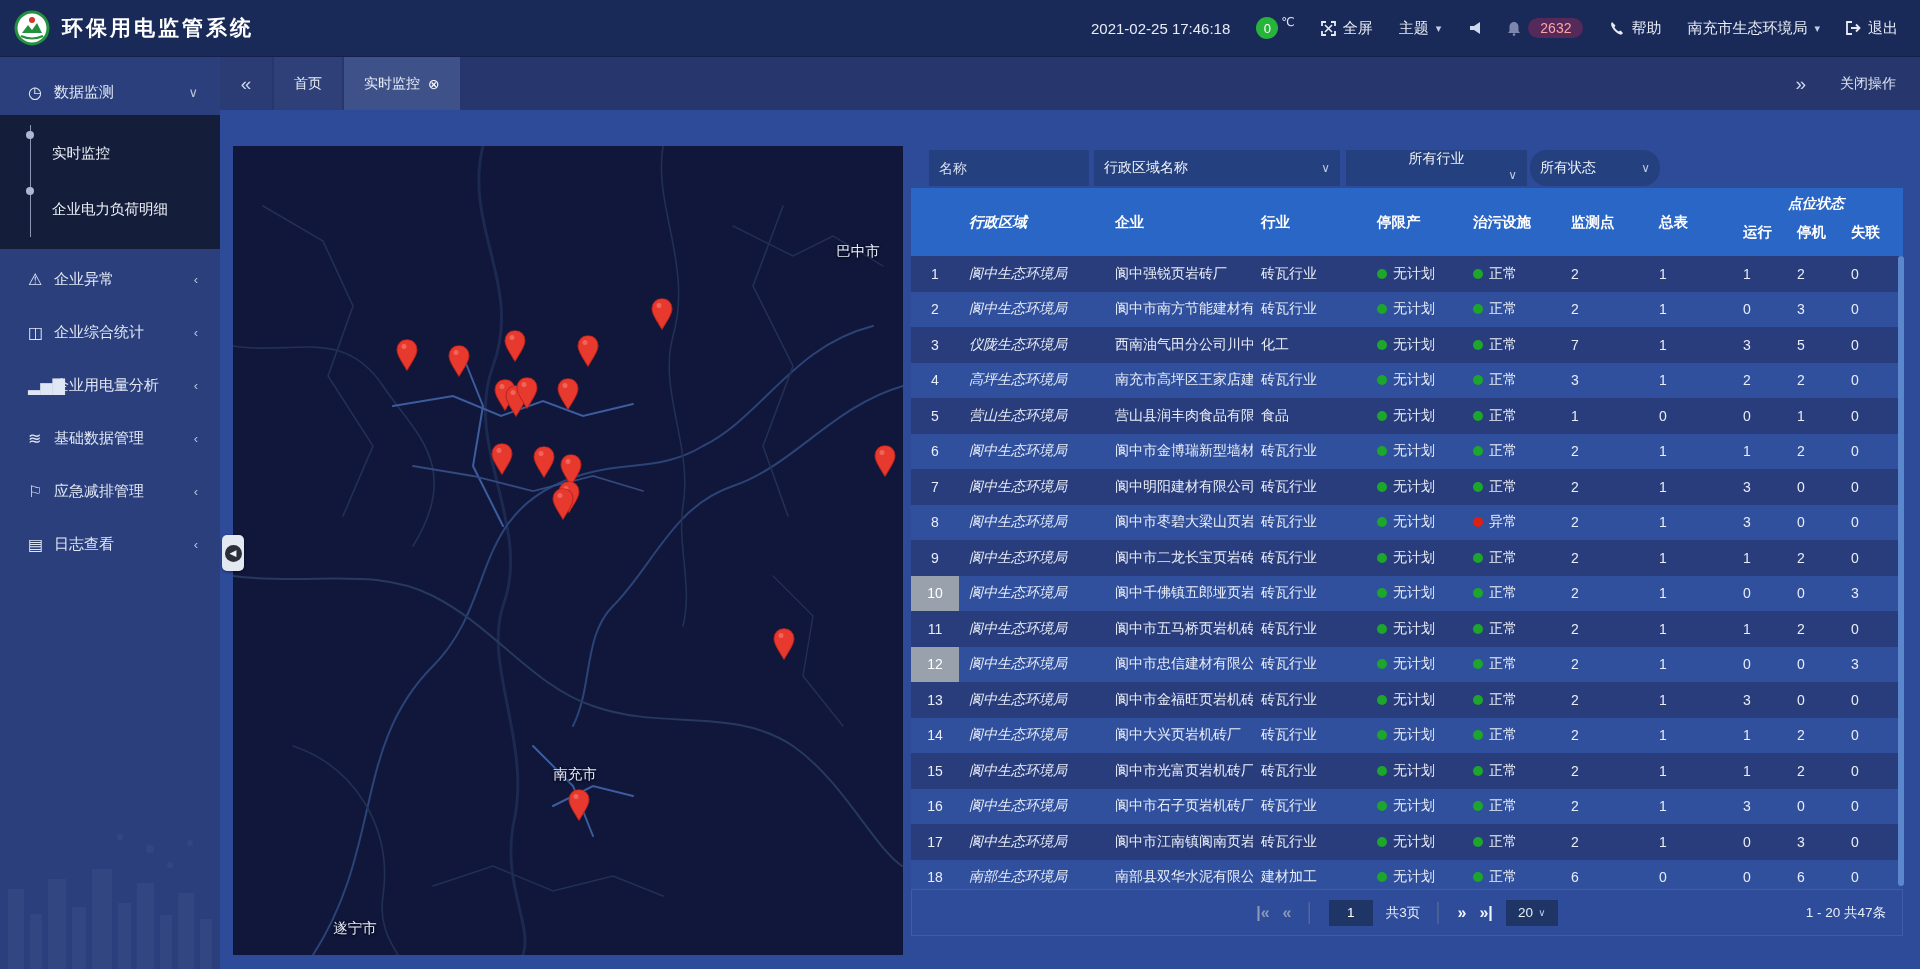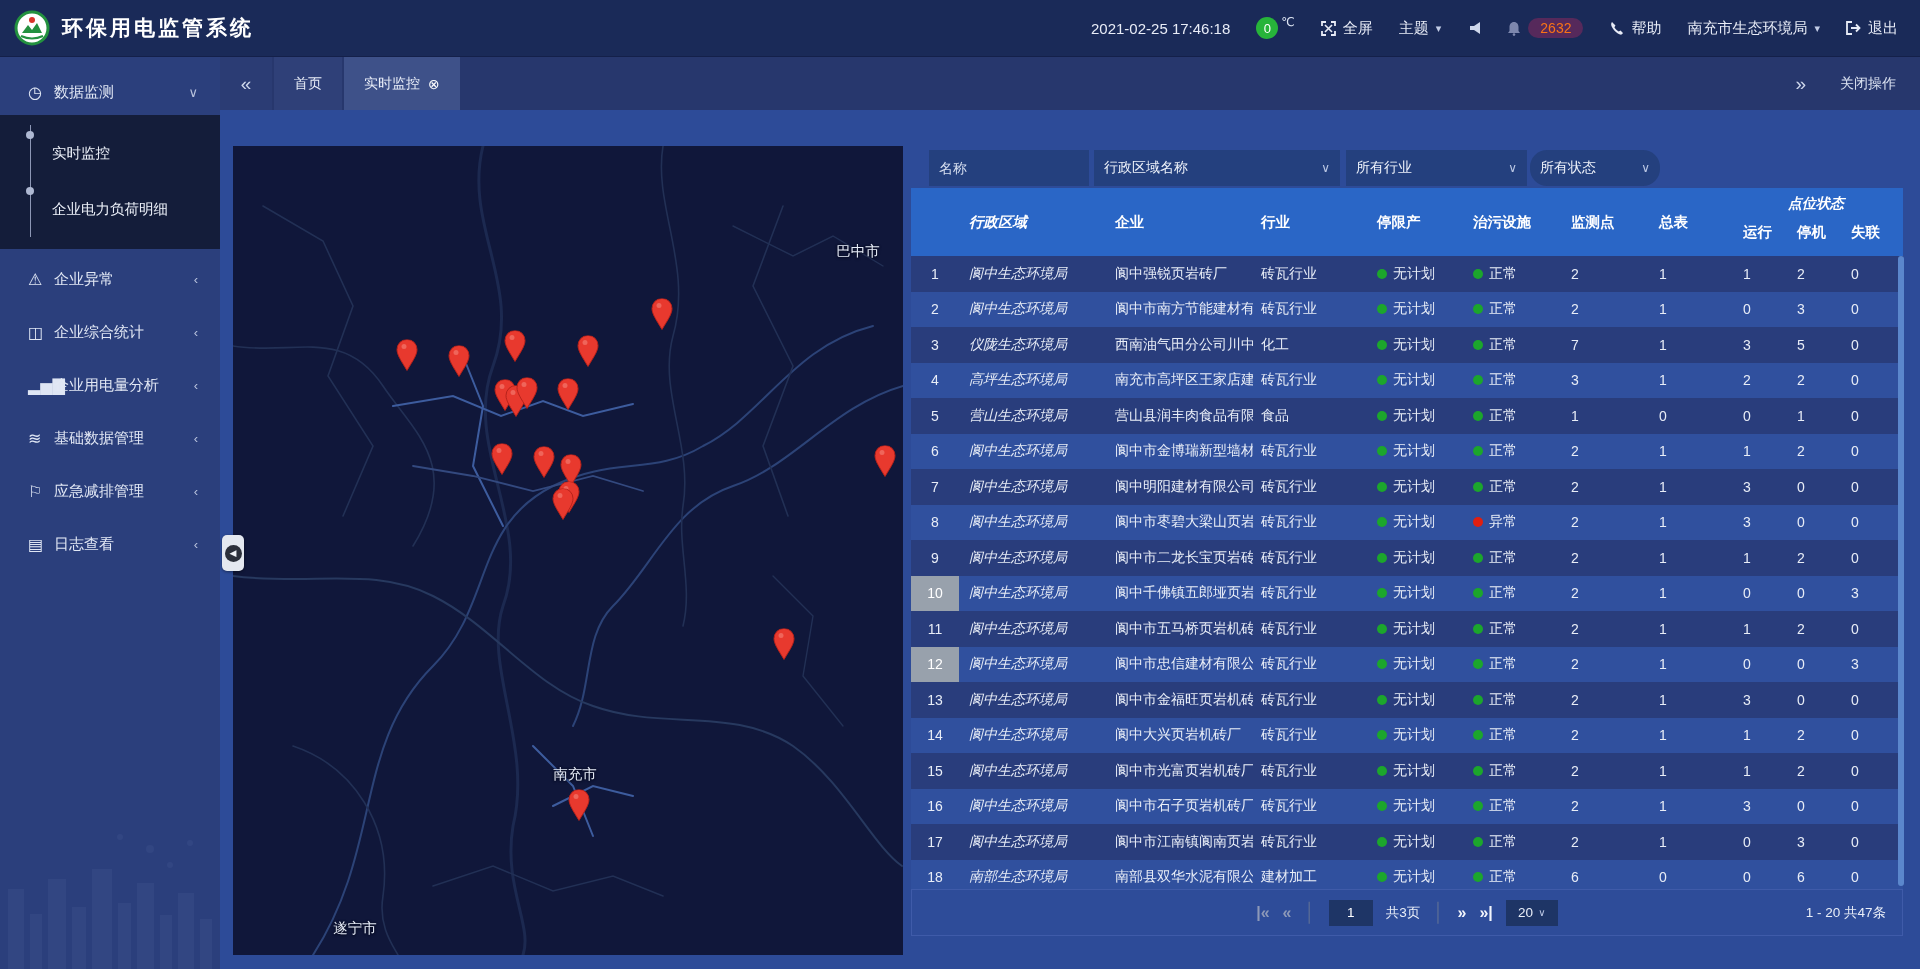--- a/index.html
+++ b/index.html
@@ -14,21 +14,21 @@
   .logo { width:36px; height:36px; margin-left:14px; flex:0 0 auto; }
   .app-title { color:#ffffff; font-size:21px; font-weight:bold; letter-spacing:3px; margin-left:12px; }
   .header-right { margin-left:auto; display:flex; align-items:center; gap:26px;
     padding-right:22px; color:#e8ecf7; font-size:15px; }
   .temp-wrap { display:flex; align-items:flex-start; gap:3px; }
   .temp-badge { width:22px; height:22px; border-radius:50%; background:#27b43a; color:#fff;
     font-size:13px; display:flex; align-items:center; justify-content:center; }
   .temp-unit { font-size:12px; color:#dfe6f4; margin-top:-2px; }
   .hdr-item { display:flex; align-items:center; gap:7px; cursor:default; white-space:nowrap; }
   .hdr-caret { font-size:11px; color:#c2cce6; }
-  .noti-badge { background:rgba(160,40,95,.45); color:#f97316; border-radius:11px;
+  .noti-badge { background:rgba(160,40,95,.45); color:#fca5a5; border-radius:11px;
     padding:2px 12px; font-size:14px; }
   .hdr-ic { display:inline-block; }
 
   
   .sidebar { position:absolute; top:57px; left:0; width:220px; height:912px;
     background:#2b3f7c; z-index:20; overflow:hidden; }
   .menu { list-style:none; padding-top:12px; }
   .menu-item { height:46px; display:flex; align-items:center; padding:0 22px 0 28px;
     color:#e2e8f5; font-size:15px; cursor:pointer; }
   .menu-item .mi-icon { width:26px; font-size:16px; color:#dfe6f4; flex:0 0 auto; }
@@ -84,21 +84,21 @@
   
   .panel { position:absolute; left:691px; top:0; width:992px; height:811px; }
   .filters { position:absolute; top:6px; left:0; height:36px; display:flex; }
   .f-input { width:160px; height:36px; background:#24407e; border:none; color:#bef264;
     font-size:14px; padding:0 10px; margin-left:18px; font-family:inherit; }
   .f-input::placeholder { color:#d7dff0; }
   .f-select { height:36px; background:#24407e; color:#eef2fa; font-size:14px;
     display:flex; align-items:center; padding:0 10px; cursor:pointer; }
   .f-select .fs-caret { margin-left:auto; font-size:12px; color:#bcc8e4; }
   .f-region { width:246px; margin-left:5px; }
-  .f-industry { width:181px; margin-left:6px; }
+  .f-industry { width:181px; margin-left:6px;flex-direction:column; }
   .f-status { width:130px; margin-left:3px;border-radius:17px; }
 
   
   .tablewrap { position:absolute; top:44px; left:0; width:992px; height:701px; }
   .thead { display:flex; height:68px; background:#2a66c6; color:#fff; font-size:14.5px;
     font-weight:bold; position:relative; }
   .th { display:flex; align-items:center; }
   .c-num{width:48px; justify-content:center; text-align:center;}
   .c-region{width:148px; padding-left:10px;font-style:italic;}
   .c-company{width:146px; padding-left:8px;font-family:Liberation Serif, serif;}

